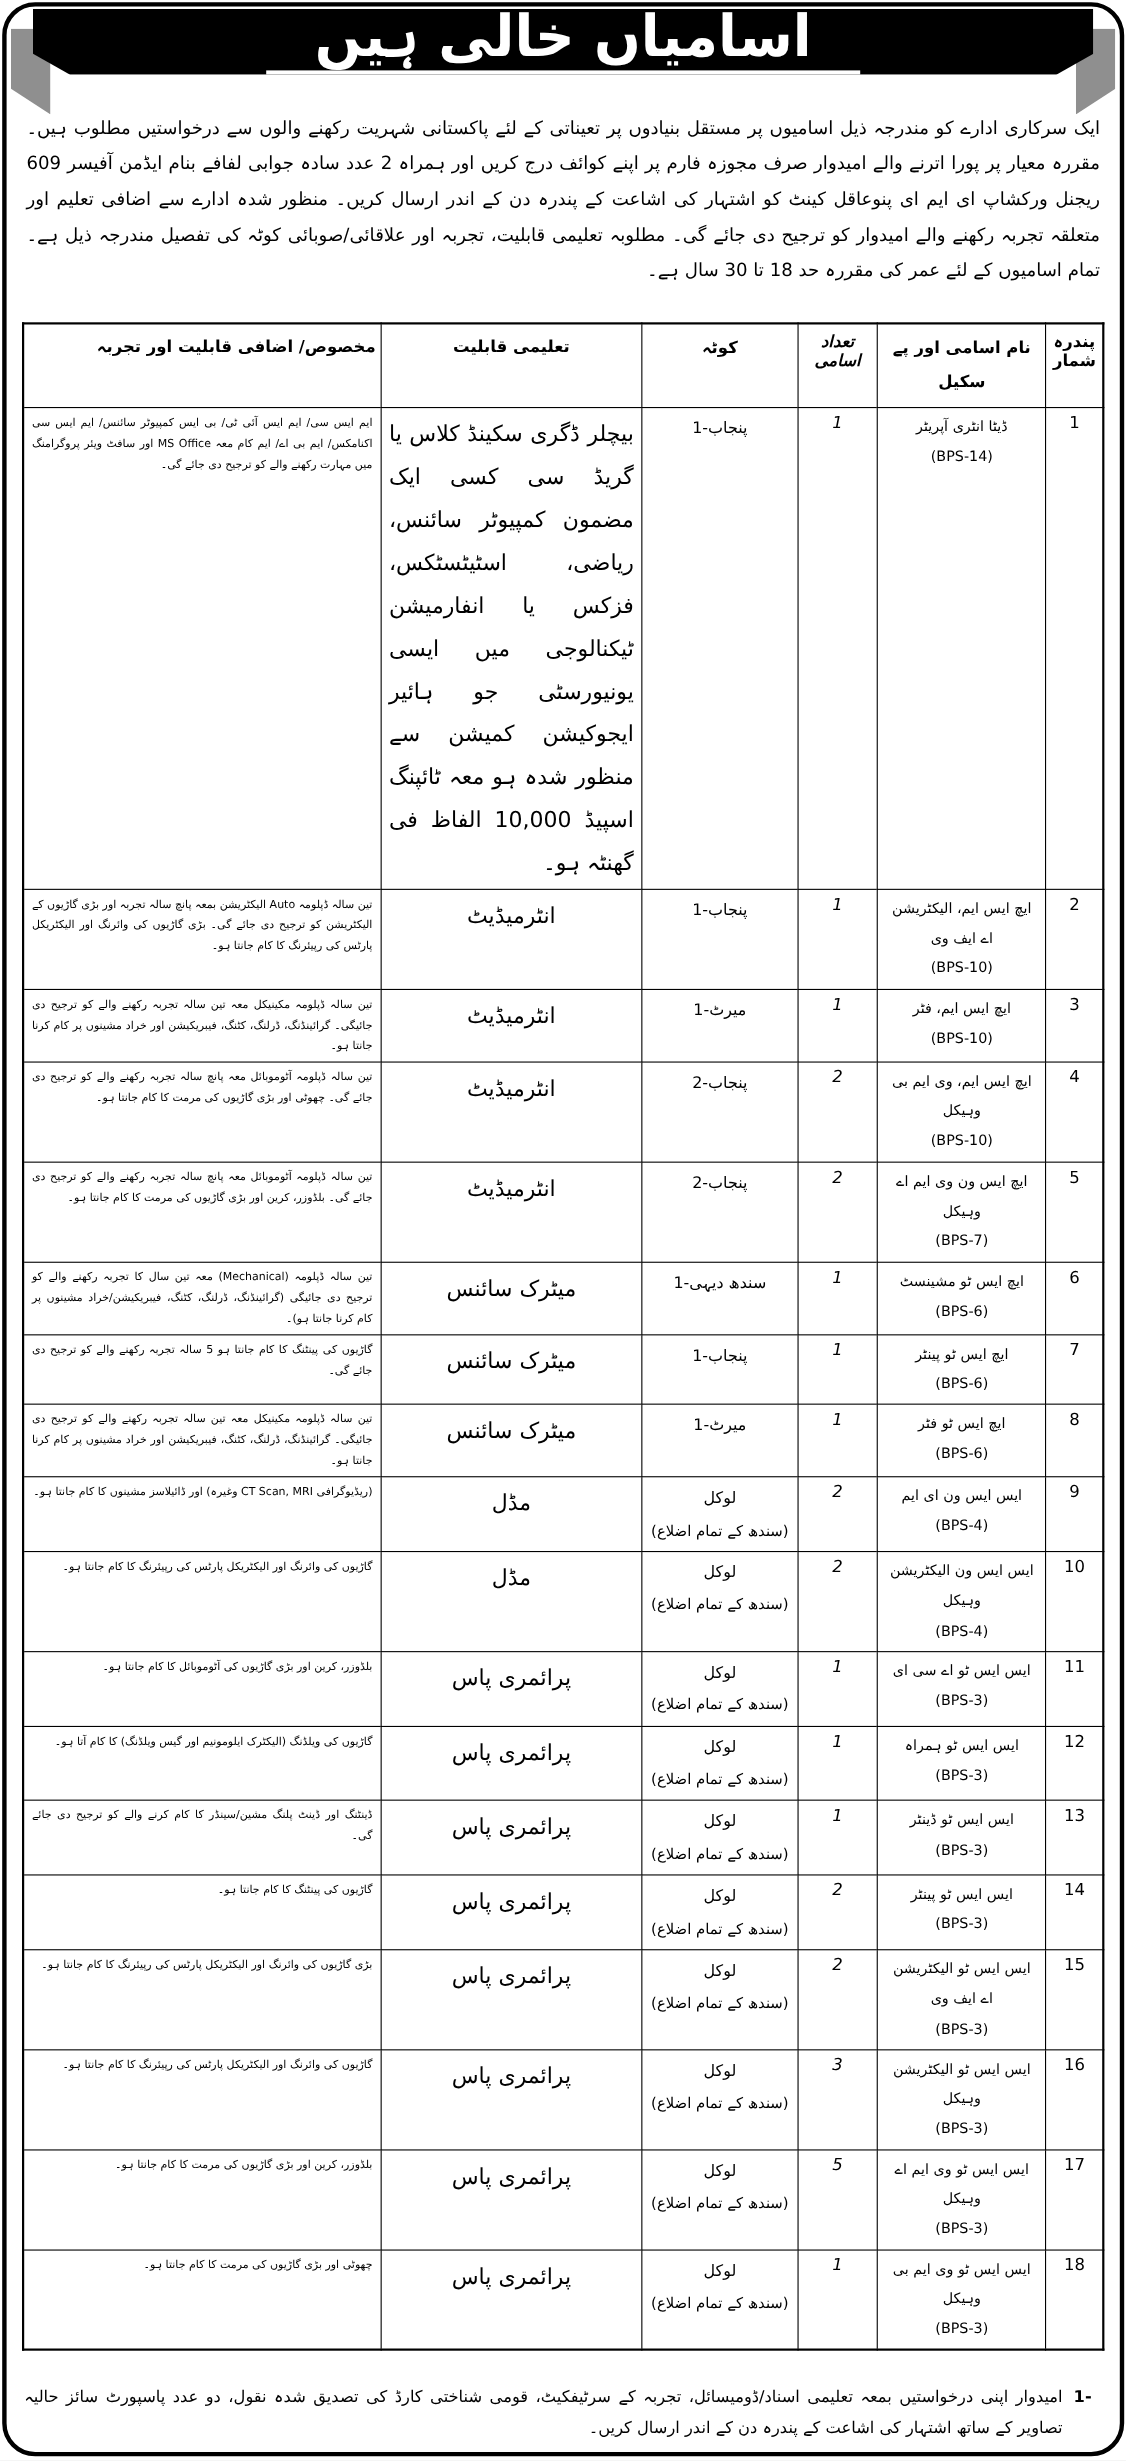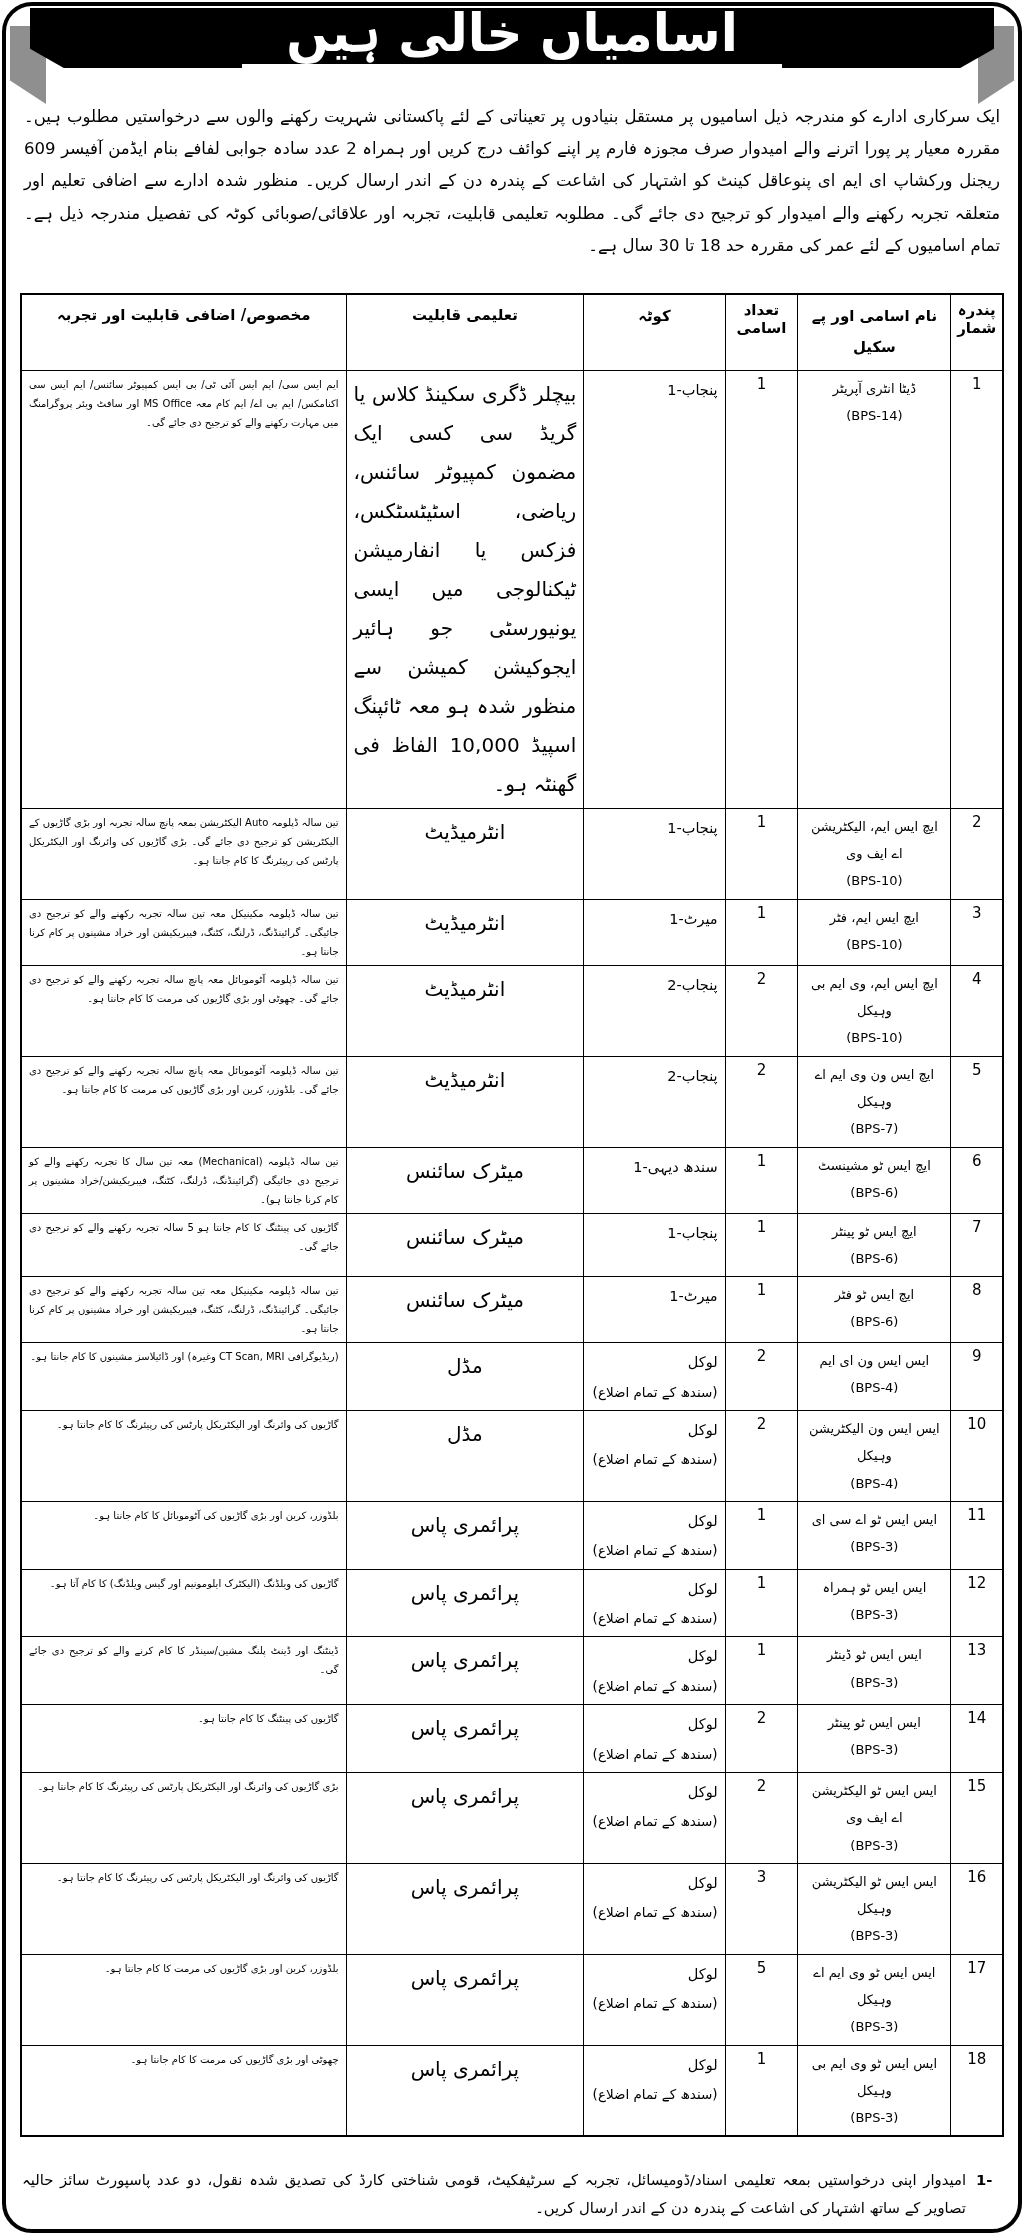--- a/index.html
+++ b/index.html
@@ -39,25 +39,25 @@
   }
   
   table.vac {
     border-collapse:collapse; table-layout:fixed;
     margin:6px 14px 0 14px; width:calc(100% - 28px);
     border:2px solid #000;
   }
   table.vac th, table.vac td {
     border:1.5px solid #000; vertical-align:top; padding:4px 7px;
   }
-  table.vac th { font-size:15px; font-weight:bold; text-align:center; padding:6px 4px; }
+  table.vac th { font-size:15px; font-weight:bold; padding:6px 4px; }
   .c-ser   { width:5.3%;  text-align:center; font-size:15px; }
   .c-name  { width:15.6%; text-align:center; font-size:13px; line-height:2.1; }
-  .c-cnt   { width:7.4%;  text-align:center; font-size:15px; }
-  .c-quota { width:14.4%; text-align:right; font-size:14.5px; line-height:2.1; }
+  .c-cnt   { width:7.4%;  text-align:center; font-size:15px;font-style:italic; }
+  .c-quota { width:14.4%; text-align:center; font-size:14.5px; line-height:2.1; }
   .c-edu   { width:24.2%; text-align:center; font-size:20px; line-height:1.95; }
   .c-exp   { width:33.1%; text-align:right;  font-size:10px; line-height:1.9; text-align:justify; }
   .c-edu.long { text-align:justify; }
   .bps { direction:ltr;text-align:center; }
   .q2 { font-size:13.5px; }
   
   .notes { padding:10px 12px 4px 16px; }
   .note { display:flex; gap:10px; font-size:14.8px; line-height:1.85; margin-bottom:4px; }
   .note-num { flex:0 0 30px; text-align:left; font-weight:bold; direction:ltr; }
   .note-text { flex:1; text-align:justify; }

